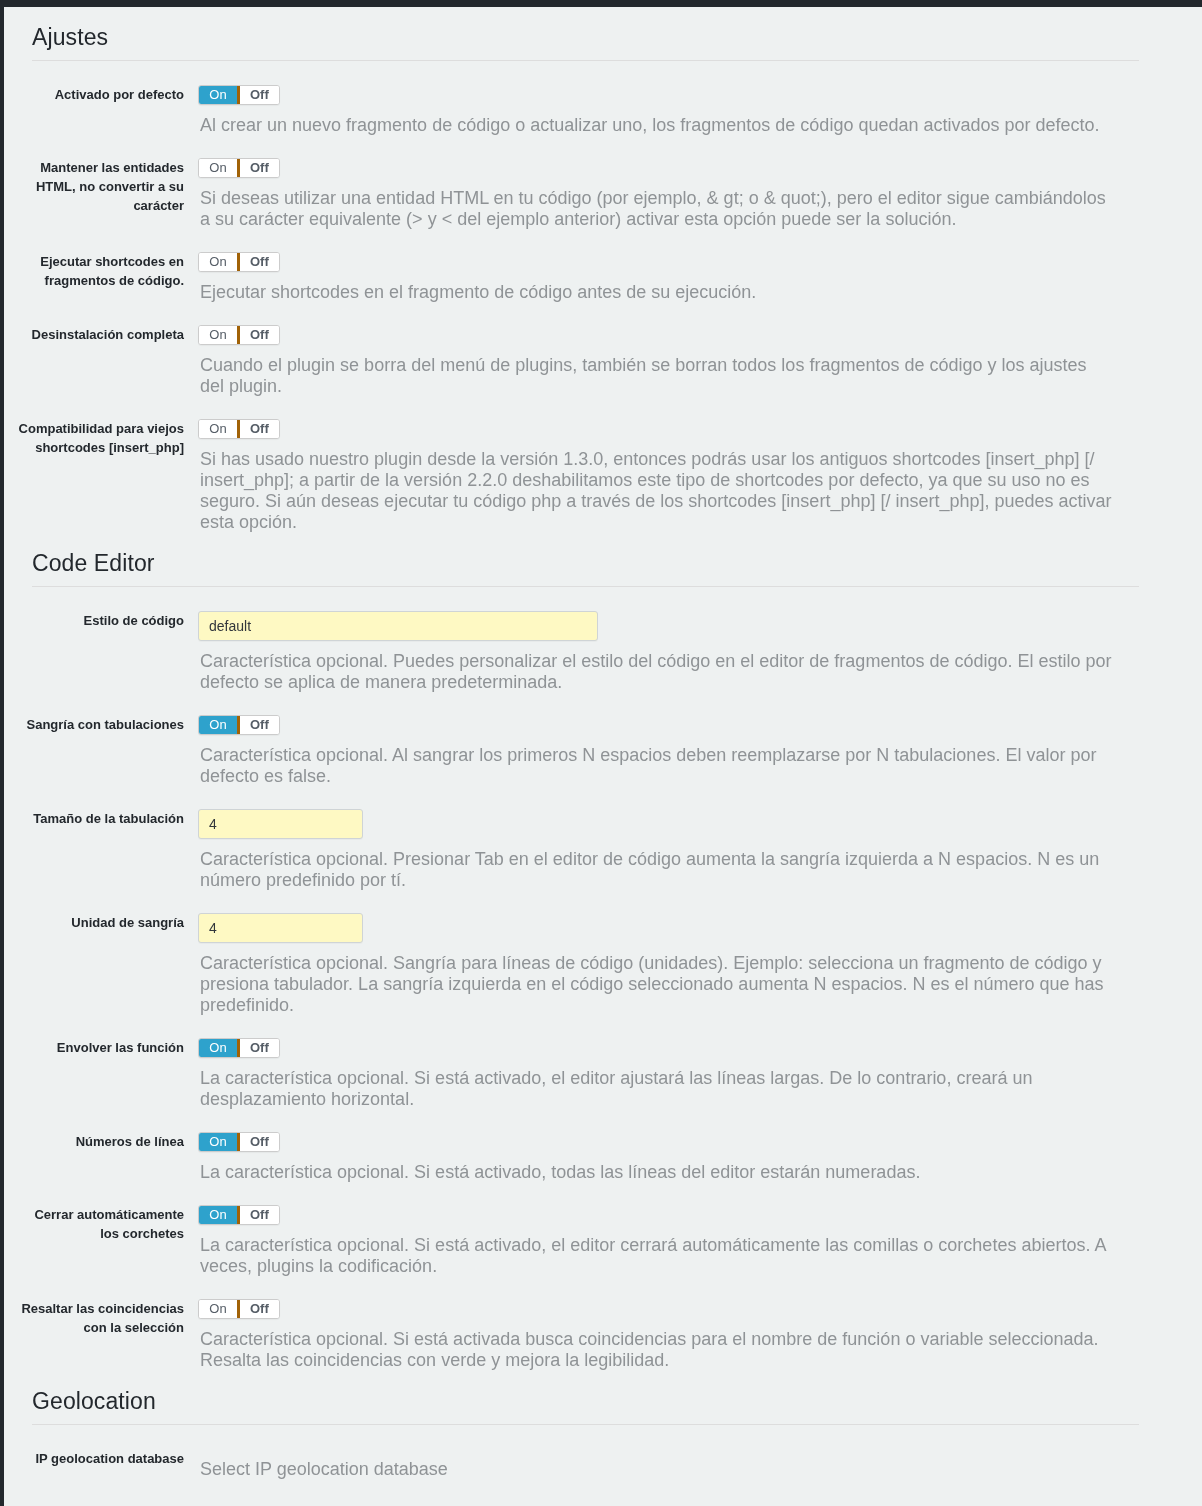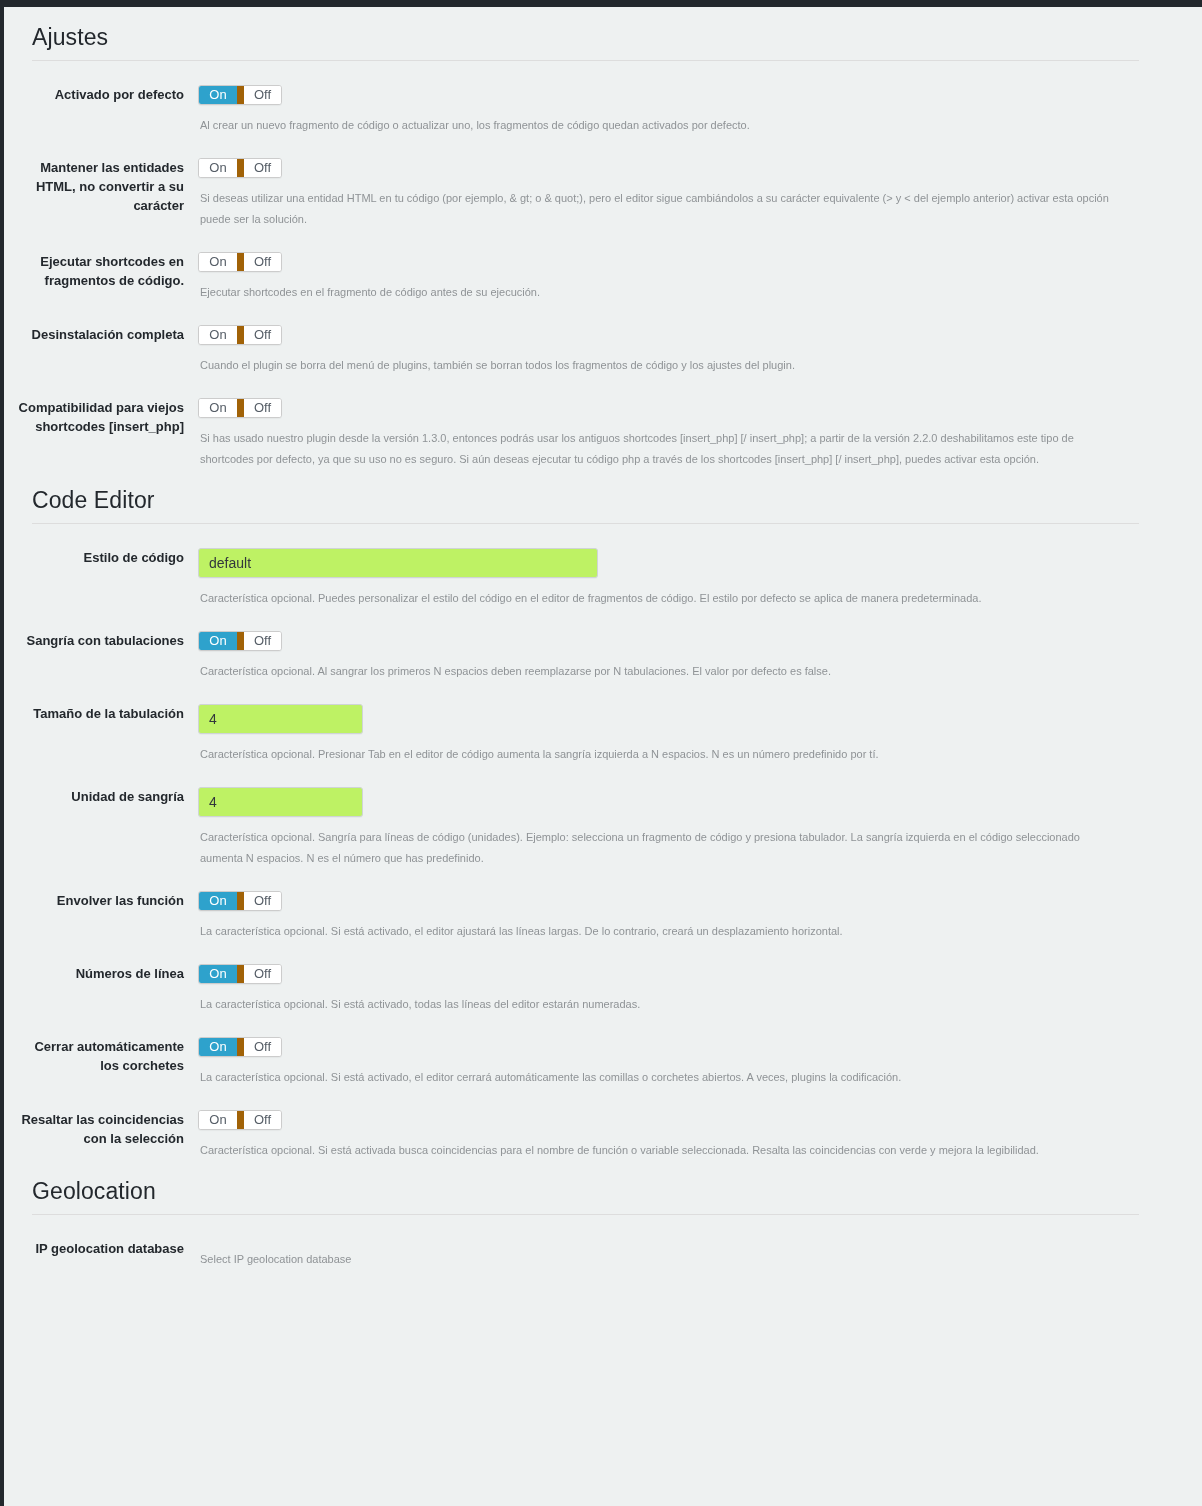--- a/index.html
+++ b/index.html
@@ -109,43 +109,44 @@
     min-width: 38px;
     padding: 0 10px;
     font-size: 13px;
     line-height: 26px;
     color: #555d66;
     background: #ffffff;
     cursor: pointer;
     user-select: none;
   }
   .toggle-btn + .toggle-btn {
-    border-left: 7px solid #a16207;
+    border-left: 3px solid #a16207;
+    font-weight: bold;
   }
   .toggle-btn.active {
     background: #2ea2cc;
     color: #ffffff;
   }
 
   
   .desc {
-    font-size: 11px;
+    font-size: 18px;
     line-height: 21px;
     color: #8f9396;
     margin: 10px 0 0 2px;
     max-width: 915px;
   }
 
   
   .text-input {
     width: 400px;
     height: 30px;
     border: 1px solid #cfd4d6;
     border-radius: 3px;
-    background: #bef264;
+    background: #fef9c3;
     font-size: 14px;
     font-family: "Liberation Sans", sans-serif;
     color: #32373c;
     padding: 0 10px;
     outline: none;
     box-shadow: 0 1px 1px rgba(0,0,0,0.03);
   }
   .text-input.narrow {
     width: 165px;
   }

